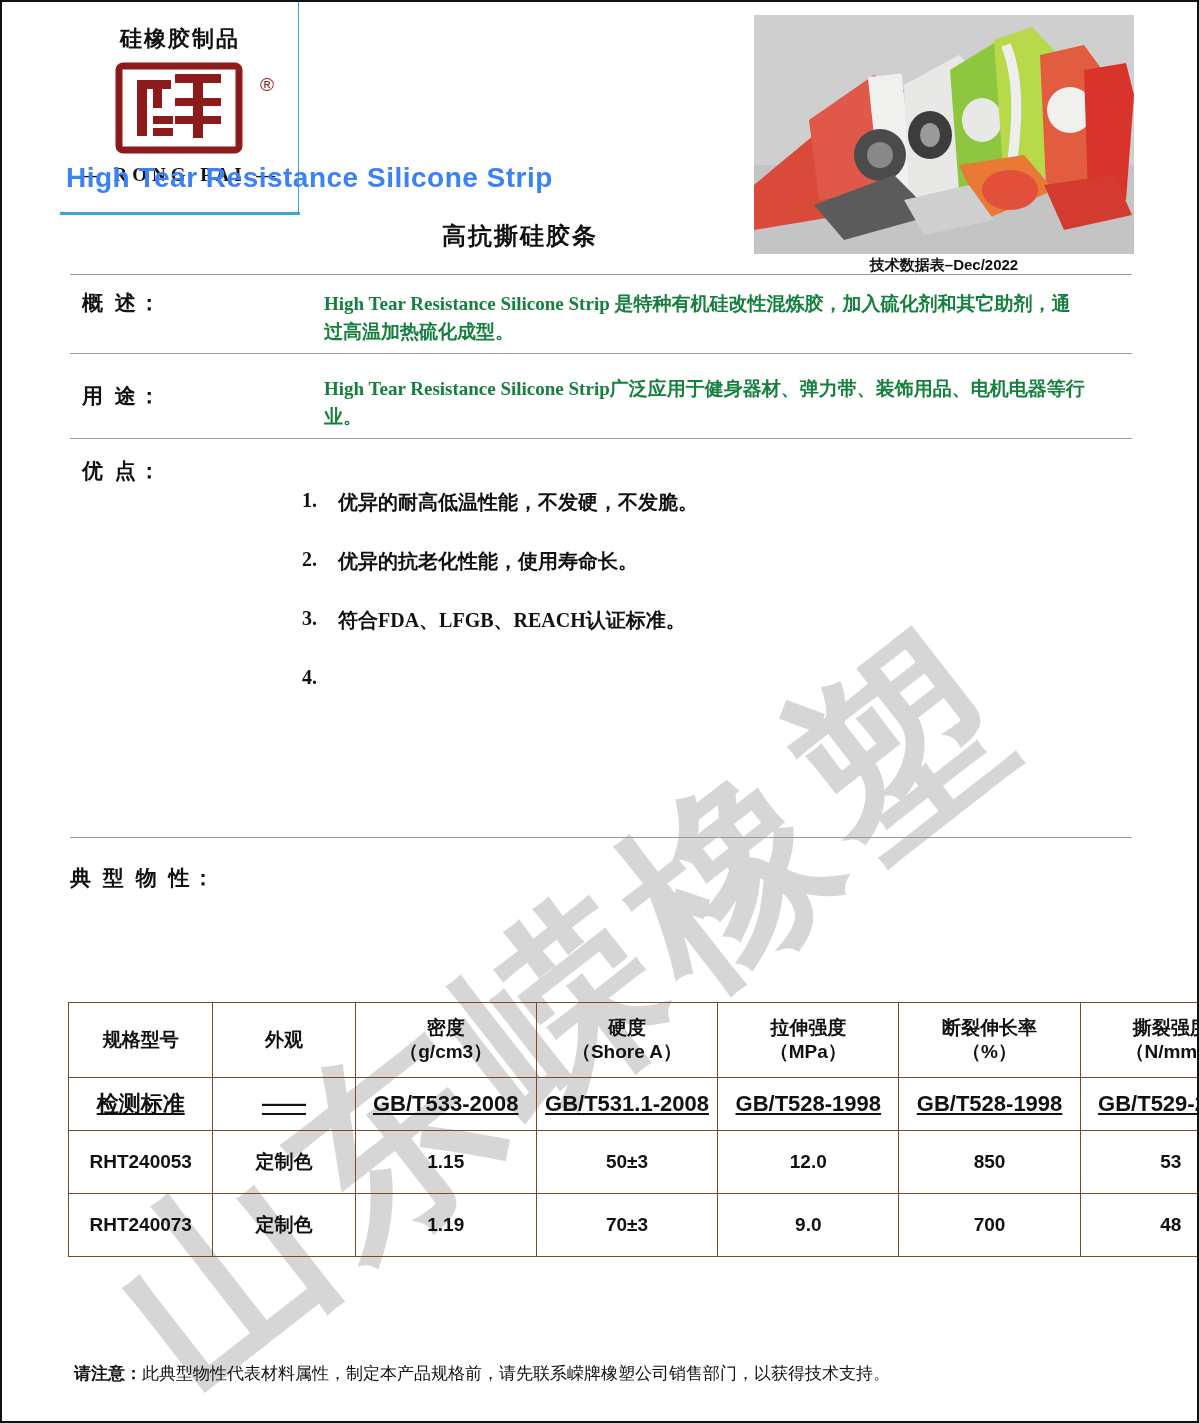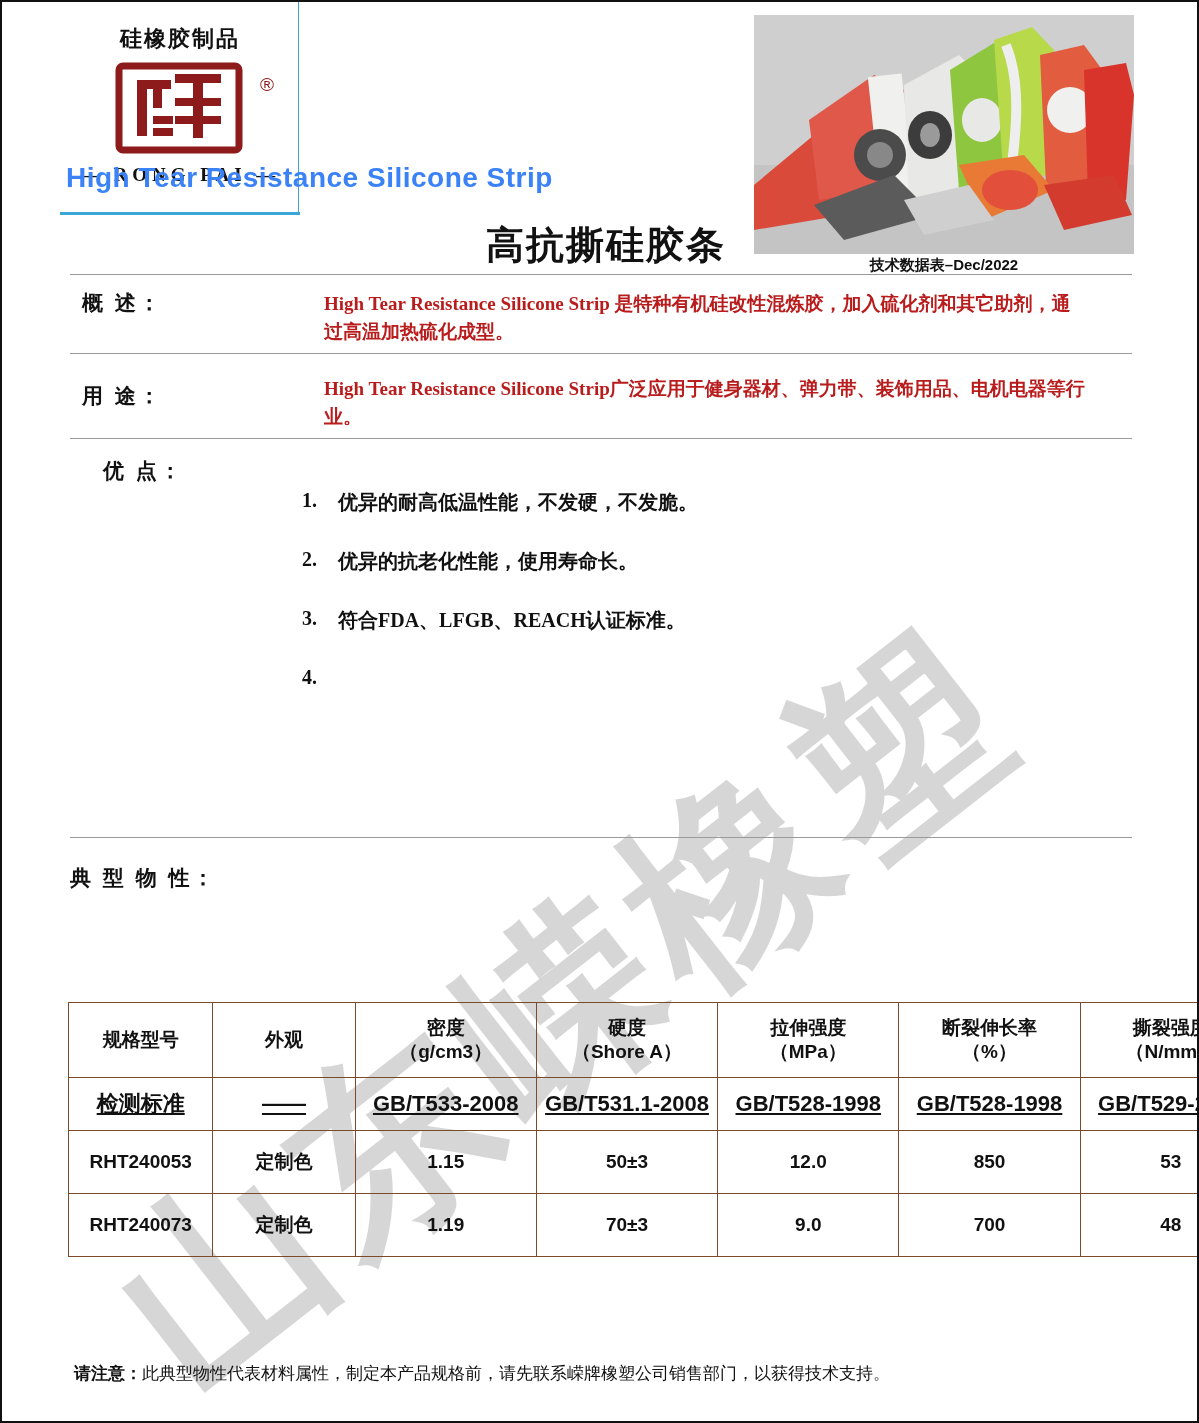--- a/index.html
+++ b/index.html
@@ -102,25 +102,24 @@
     font-size: 28px;
     font-weight: bold;
     color: #3b82f6;
     letter-spacing: 0.5px;
   }
   .title-cn {
     position: absolute;
     left: 440px;
     top: 218px;
     font-family: "Liberation Sans", sans-serif;
-    font-size: 38px;
+    font-size: 24px;
     font-weight: bold;
     color: #111;
     letter-spacing: 2px;
-    margin-left: 44px;
   }
   .header-rule {
     position: absolute;
     left: 296px;
     top: 0;
     width: 1px;
     height: 212px;
     background: #3aa7d8;
   }
 
@@ -163,21 +162,21 @@
     font-weight: bold;
     color: #111;
     letter-spacing: 3px;
     z-index: 10;
   }
   .sec-body {
     position: absolute;
     font-family: "Liberation Serif", serif;
     font-size: 19px;
     font-weight: bold;
-    color: #b91c1c;
+    color: #15803d;
     line-height: 1.45;
     z-index: 10;
   }
   .bullets {
     position: absolute;
     left: 300px;
     top: 487px;
     z-index: 10;
   }
   .bullet {
@@ -318,21 +317,21 @@
   <div class="hline" style="top:351px;"></div>
   <div class="hline" style="top:436px;"></div>
   <div class="hline" style="top:835px;"></div>
 
   <div class="sec-label" style="left:80px; top:287px;">概 述：</div>
   <div class="sec-body" style="left:322px; top:288px; width:760px;">High Tear Resistance Silicone Strip 是特种有机硅改性混炼胶，加入硫化剂和其它助剂，通过高温加热硫化成型。</div>
 
   <div class="sec-label" style="left:80px; top:380px;">用 途：</div>
   <div class="sec-body" style="left:322px; top:373px; width:780px;">High Tear Resistance Silicone Strip广泛应用于健身器材、弹力带、装饰用品、电机电器等行业。</div>
 
-  <div class="sec-label" style="left:80px; top:455px;margin-left:21px;">优 点：</div>
+  <div class="sec-label" style="left:80px; top:455px;">优 点：</div>
   <div class="bullets">
     <div class="bullet">
       <span class="num">1.</span>
       <span>优异的耐高低温性能，不发硬，不发脆。</span>
     </div>
     <div class="bullet">
       <span class="num">2.</span>
       <span>优异的抗老化性能，使用寿命长。</span>
     </div>
     <div class="bullet">

